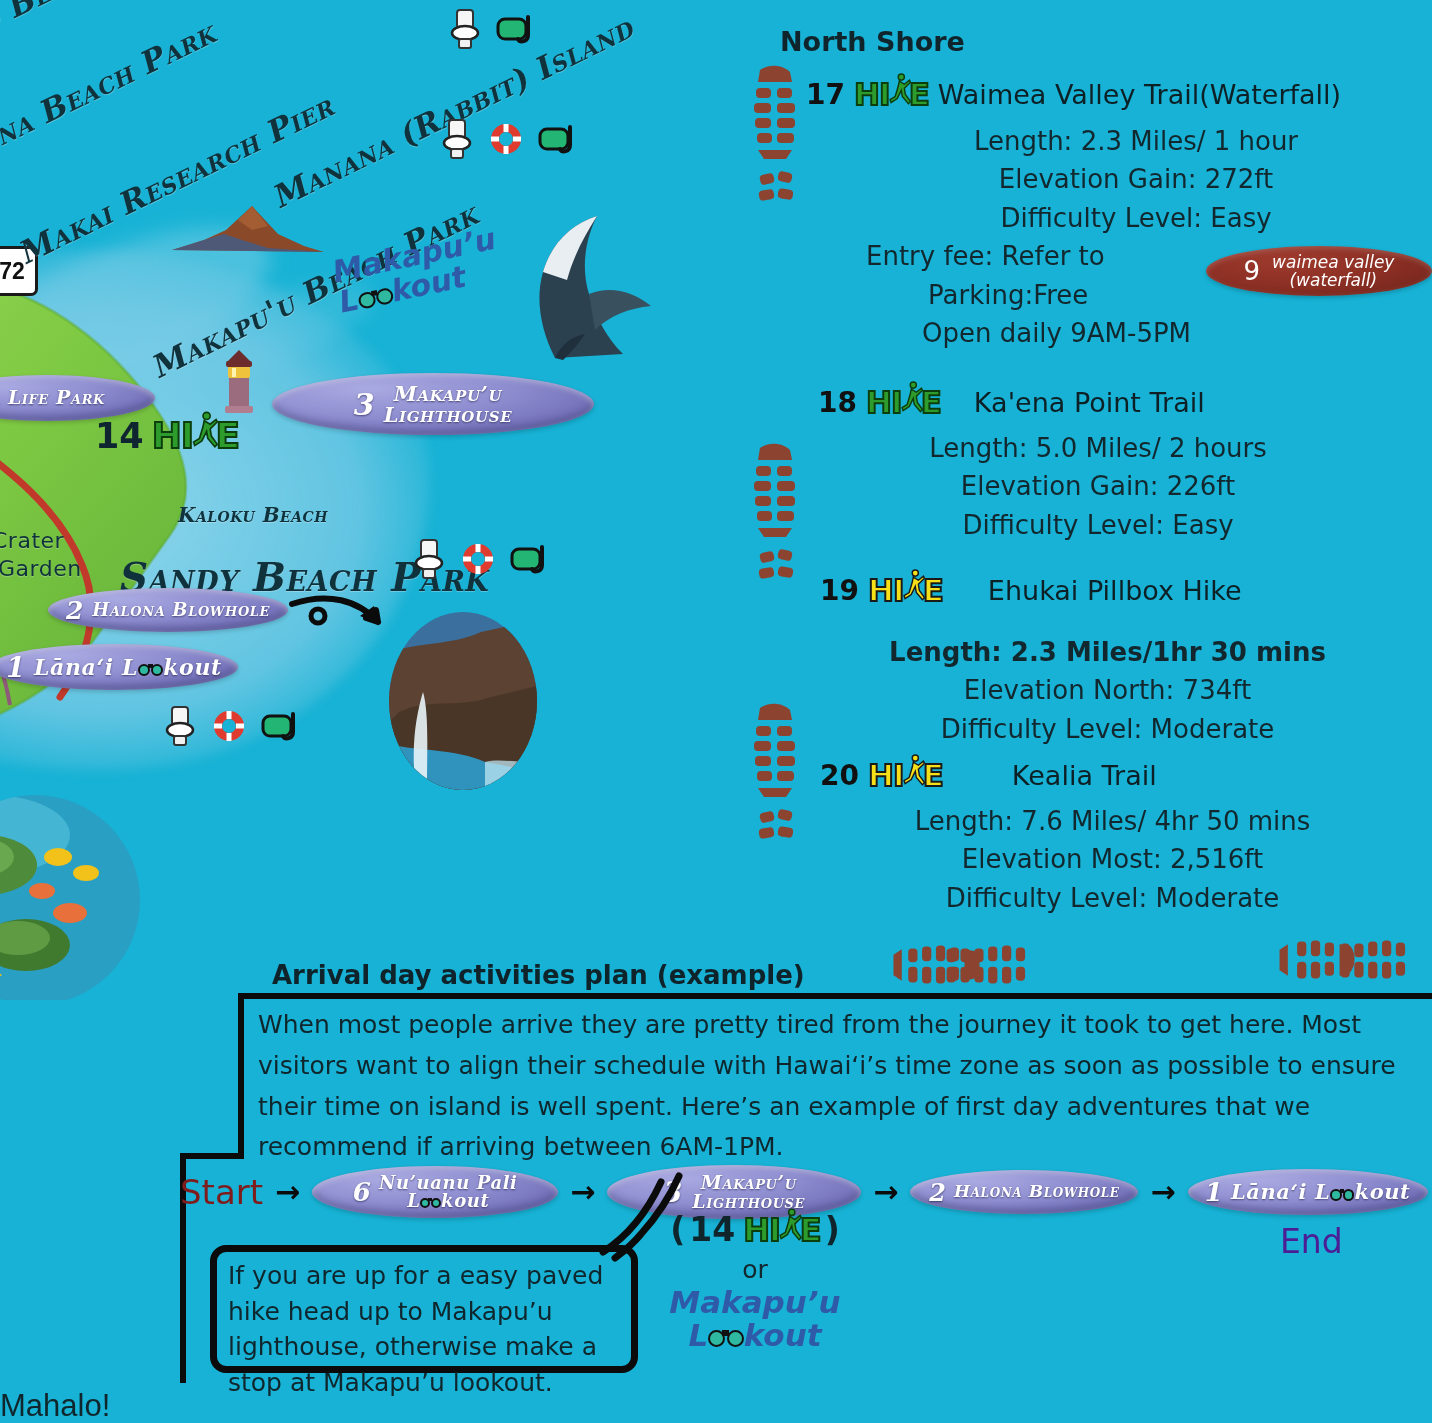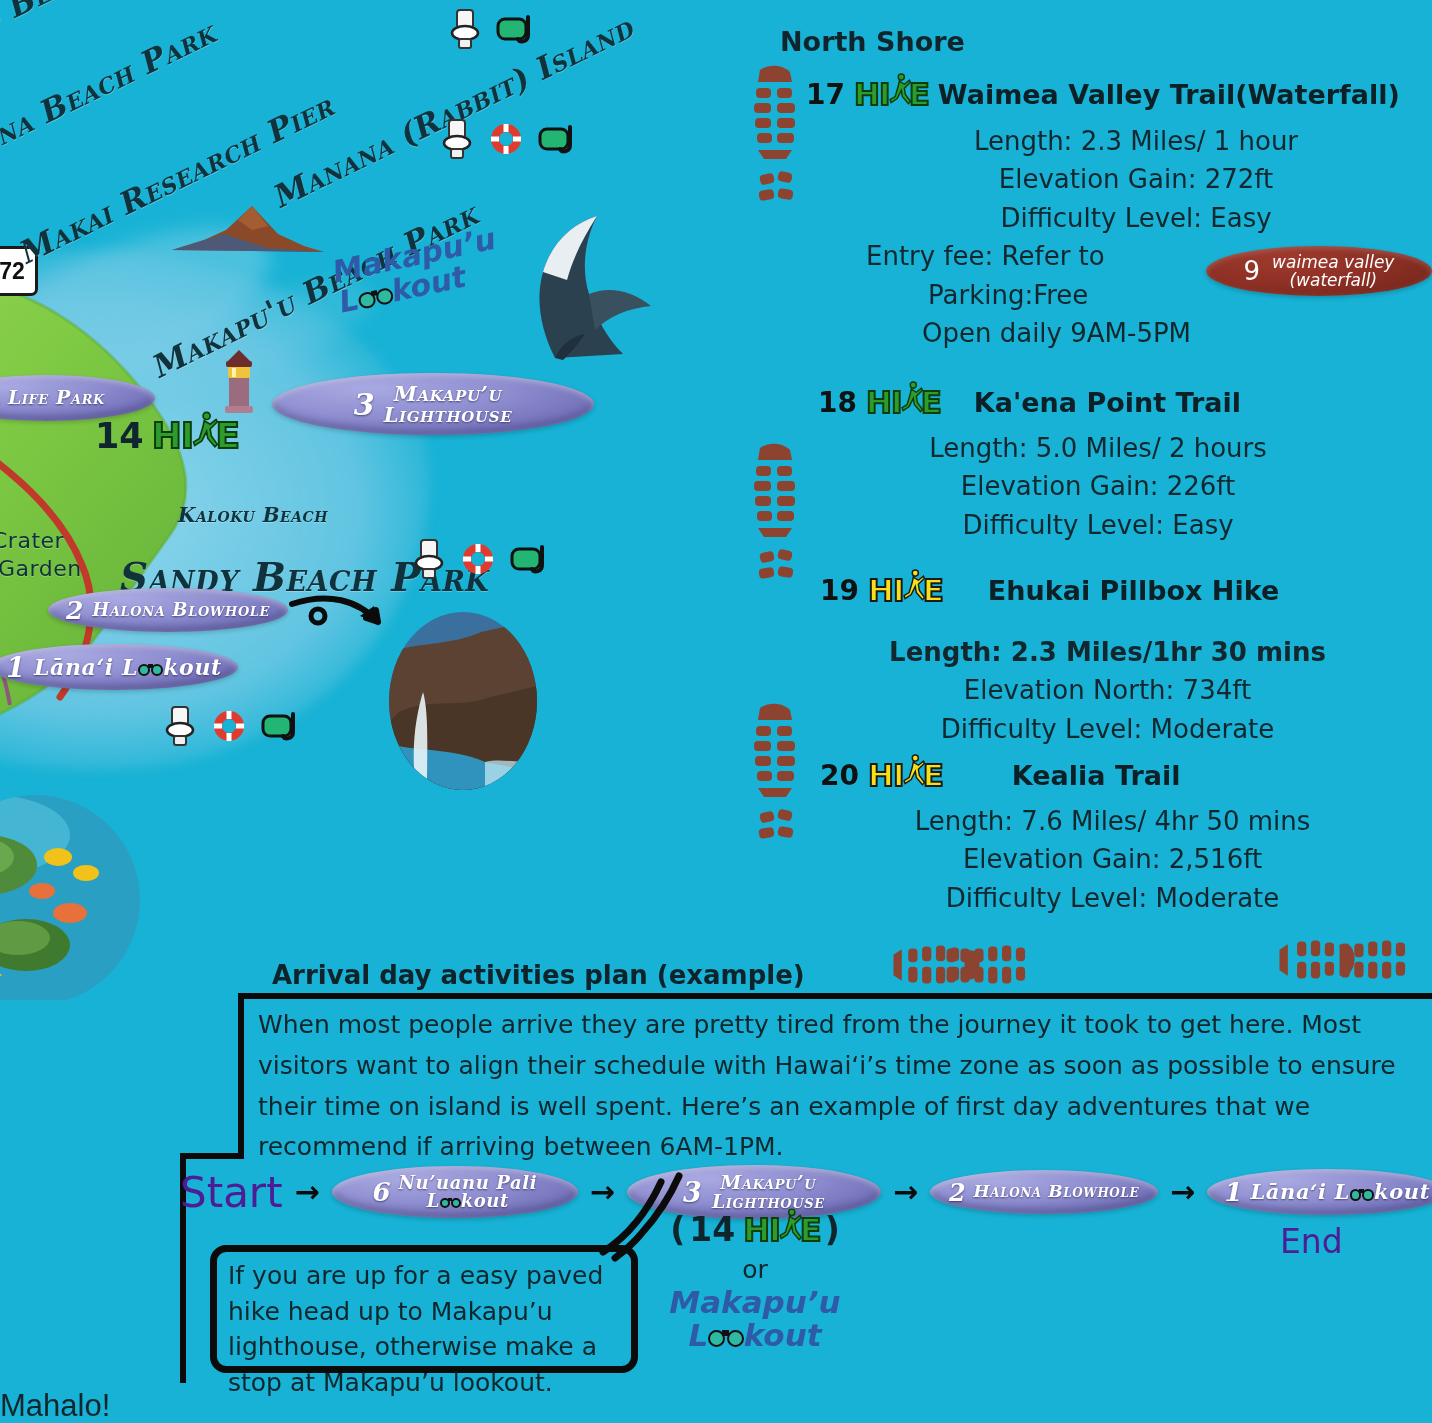--- a/index.html
+++ b/index.html
@@ -86,21 +86,21 @@
   .section-head{
     font-family:"DejaVu Sans",sans-serif;font-weight:bold;font-size:27px;color:#10242c;
     position:absolute;
   }
   .hike-block{position:absolute;width:660px;}
   .hike-title{
     font-family:"DejaVu Sans",sans-serif;font-weight:bold;font-size:27px;color:#0d2026;
     display:flex;align-items:center;gap:9px;white-space:nowrap;
   }
   .hike-num{font-size:28px;font-weight:bold;color:#111;}
-  .hike-name{font-size:27px;font-weight:bold;color:#0d2026;}
+  .hike-name{font-size:27px;font-weight:normal;color:#0d2026;}
   .hike-line{
     font-family:"DejaVu Sans",sans-serif;font-size:26px;color:#12272e;
     text-align:center;line-height:1.48;white-space:nowrap;
   }
 
   
   #plan{position:absolute;left:180px;top:960px;width:1252px;height:463px;}
   .plan-head{
     position:absolute;left:92px;top:0;
     font-family:"DejaVu Sans",sans-serif;font-weight:bold;font-size:26px;color:#0f232a;
@@ -110,21 +110,21 @@
     border-top:6px solid #0b0b0b;border-left:6px solid #0b0b0b;box-sizing:border-box;
   }
   .plan-text{
     position:absolute;left:78px;top:45px;width:1180px;
     font-family:"DejaVu Sans",sans-serif;font-size:25px;color:#10262d;line-height:1.63;
   }
   .plan-lstem{position:absolute;left:0px;top:193px;width:6px;height:230px;background:#0b0b0b;}
   .plan-lstem-top{position:absolute;left:0px;top:193px;width:64px;height:6px;background:#0b0b0b;}
 
   .flowrow{position:absolute;left:0px;top:205px;display:flex;align-items:center;gap:12px;}
-  .flow-start{font-family:"DejaVu Sans",sans-serif;font-size:42px;color:#4c1d95;text-align:right;}
+  .flow-start{font-family:"DejaVu Sans",sans-serif;font-size:34px;color:#7f1d1d;text-align:right;}
   .arrow{font-size:30px;color:#0b0b0b;font-weight:bold;line-height:1;}
 
   .callout{
     position:absolute;left:30px;top:285px;width:428px;height:128px;
     border:7px solid #0b0b0b;border-radius:16px;box-sizing:border-box;background:transparent;
   }
   .callout-text{
     position:absolute;left:48px;top:298px;width:400px;
     font-family:"DejaVu Sans",sans-serif;font-size:25px;color:#10262d;line-height:1.42;
   }
@@ -516,21 +516,21 @@
             <span class="hiker">
               <svg viewBox="0 0 24 34">
                 <path d="M14 2a3 3 0 1 1 0 6 3 3 0 0 1 0-6zM12 9l5 3 5-4 1 2-6 6 1 6 5 7-2 2-6-7-1-6-4 8-6 4-1-3 5-3 3-10z" fill="#f7e018" stroke="#1a1a1a" stroke-width="1.4"></path>
               </svg>
             </span>
             <span class="hk">E</span>
         </span>
         <span class="hike-name" style="margin-left:60px;">Kealia Trail</span>
       </div>
       <div class="hike-line" style="margin-top:9px;width:585px;">Length: 7.6 Miles/ 4hr 50 mins</div>
-      <div class="hike-line" style="width:585px;">Elevation Gain: 2,516ft</div>
+      <div class="hike-line" style="width:585px;">Elevation Most: 2,516ft</div>
       <div class="hike-line" style="width:585px;">Difficulty Level: Moderate</div>
     </div>
 
     <div class="boot" style="left:155px;top:905px;transform:rotate(90deg);">
       <svg width="56" height="120" viewBox="0 0 58 130">
         <g fill="#8c4430">
           <path d="M14,8 C22,2 36,2 44,10 L46,20 L12,20 Z"></path>
           <rect x="10" y="26" width="15" height="10" rx="4"></rect>
             <rect x="31" y="26" width="15" height="10" rx="4"></rect>
           <rect x="8" y="41" width="17" height="10" rx="4"></rect>

